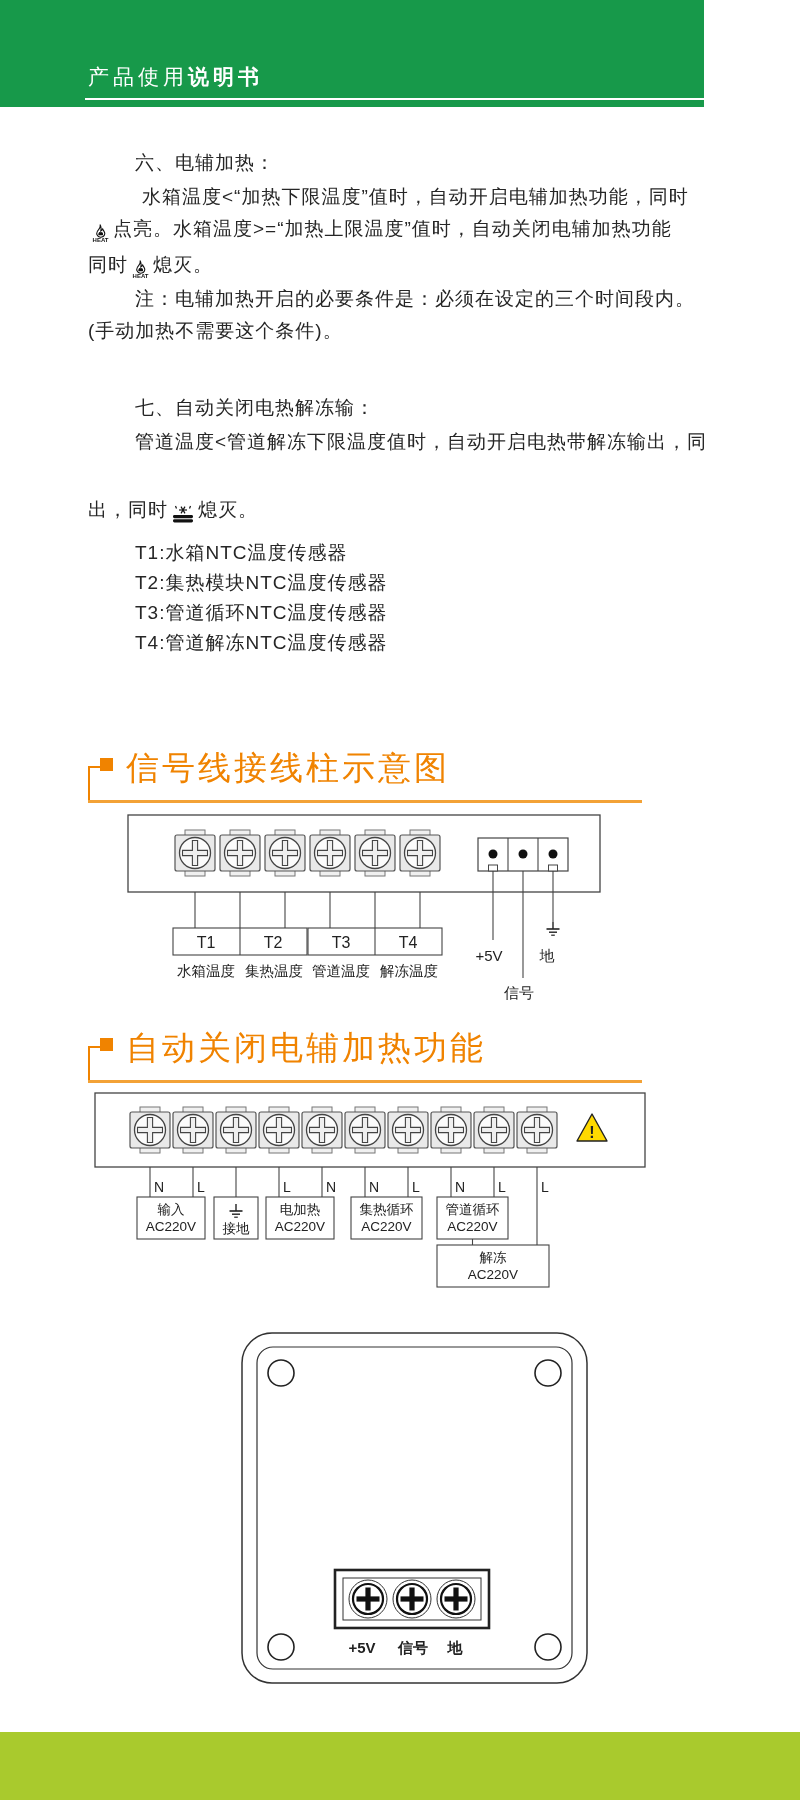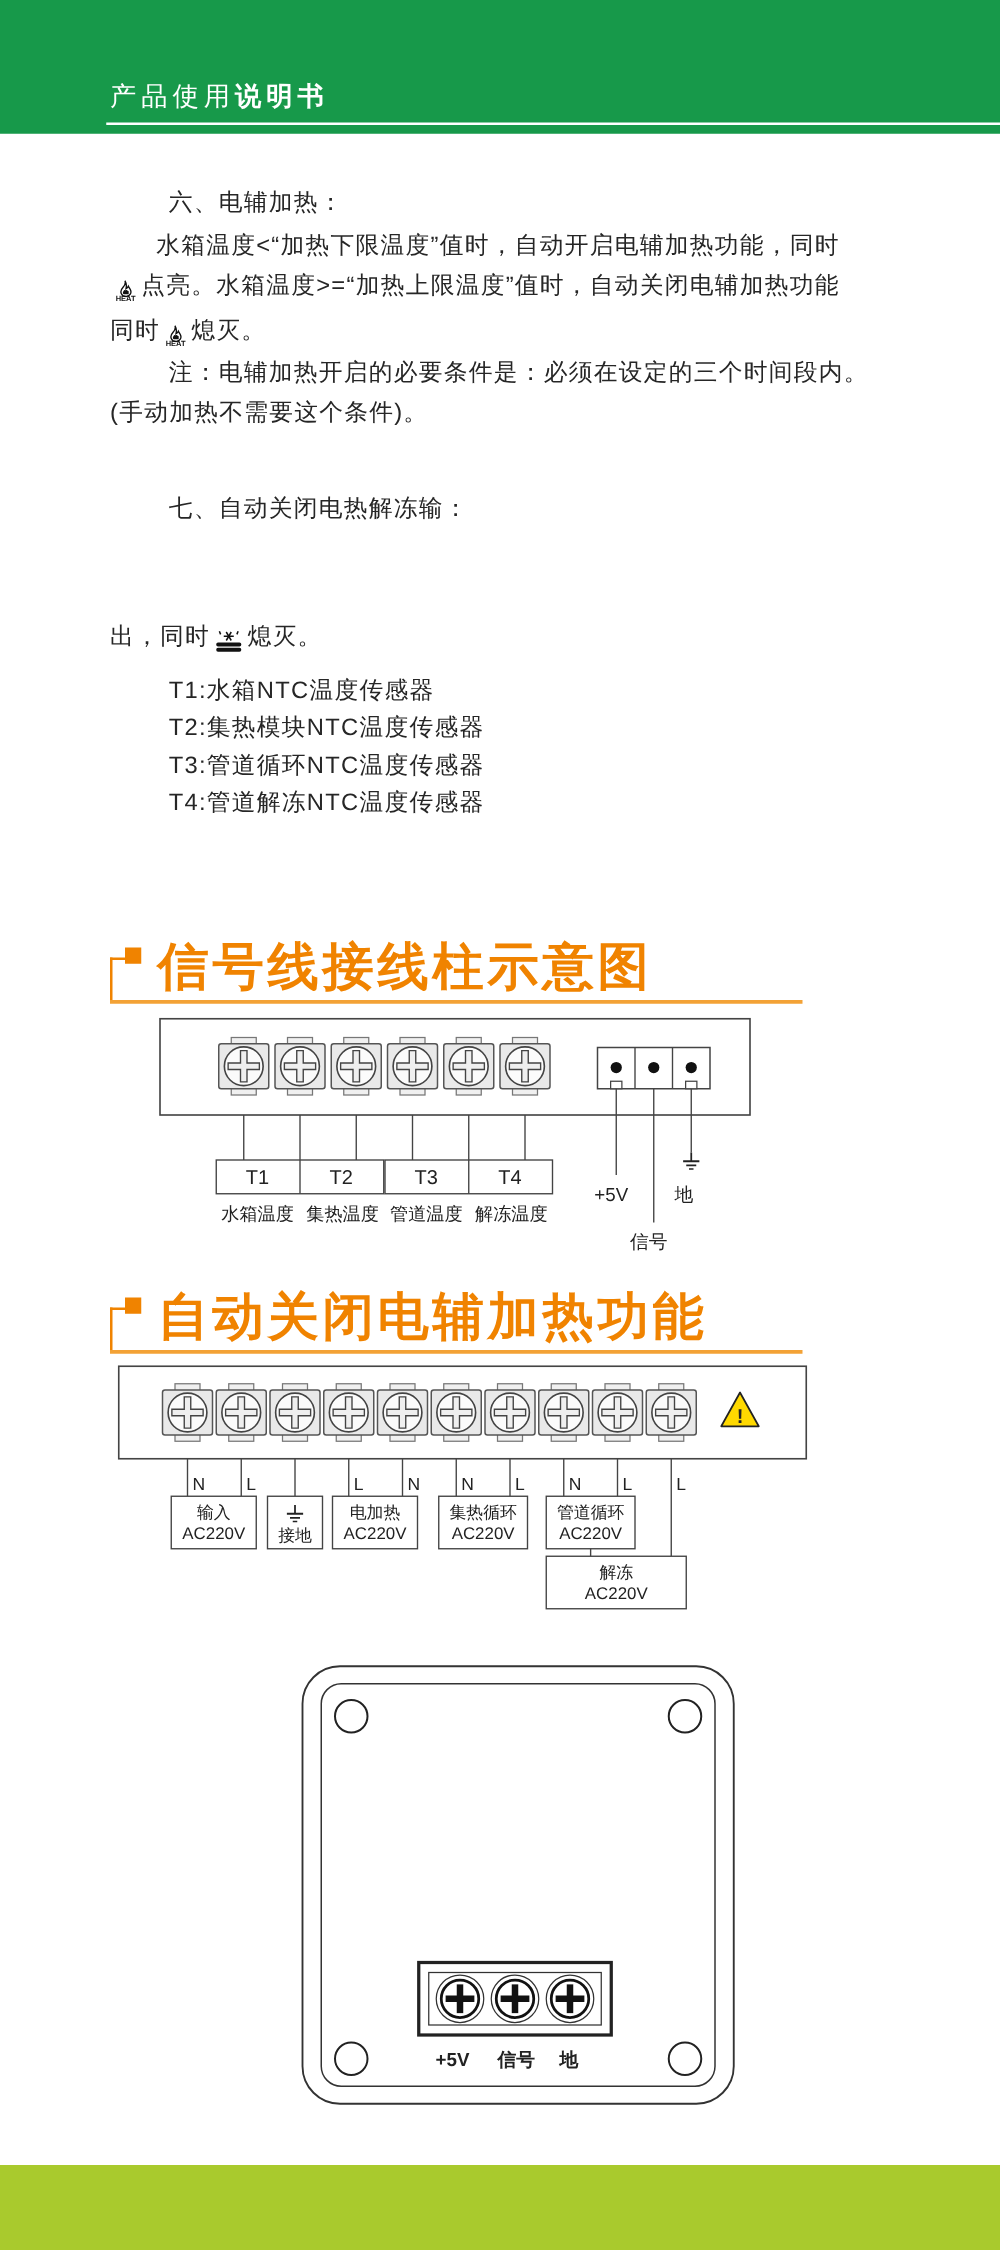--- a/index.html
+++ b/index.html
@@ -1,34 +1,34 @@
 <!DOCTYPE html>
 <html><head>
 <meta charset="utf-8">
 <style>
   html,body{margin:0;padding:0;background:#fff;}
   .page{position:relative;width:800px;height:1800px;background:#ffffff;
         font-family:"Liberation Sans",sans-serif;overflow:hidden;}
   
-  .header{position:absolute;left:0;top:0;width:800px;height:107px;background:#17994a;}
+  .header{position:absolute;left:0;top:0;width:704px;height:107px;background:#17994a;}
   .header-title{position:absolute;left:88px;top:63px;color:#ffffff;font-size:21px;
         letter-spacing:4px;white-space:nowrap;}
   .header-title b{font-weight:bold;}
   .header-underline{position:absolute;left:85px;top:98px;width:715px;height:2px;background:#ffffff;}
   .footer{position:absolute;left:0;top:1732px;width:800px;height:68px;background:#a9ca2d;}
   
   .tline{position:absolute;font-size:19px;color:#262626;letter-spacing:1px;white-space:nowrap;line-height:26px;}
   .inline-icon{display:inline-block;vertical-align:-7px;margin:0 4px;text-align:center;line-height:0;}
   .heat-cap{font-size:6px;font-weight:bold;color:#111;letter-spacing:0;line-height:6px;margin-top:-1px;}
   
   .sec-title{position:absolute;left:0;width:800px;height:56px;}
   .sec-title .corner{position:absolute;left:88px;top:16px;width:14px;height:34px;
         border-left:2px solid #f08300;border-top:2px solid #f08300;}
   .sec-title .sq{position:absolute;left:100px;top:8px;width:13px;height:13px;background:#f08300;}
-  .sec-title .txt{position:absolute;left:126px;top:-4px;font-size:41px;font-weight:bold;
+  .sec-title .txt{position:absolute;left:126px;top:-4px;font-size:33px;font-weight:normal;
         color:#f08300;letter-spacing:3px;white-space:nowrap;}
   .sec-title .underline{position:absolute;left:88px;top:50px;width:554px;height:3px;background:#f3a236;}
   
   svg{position:absolute;left:0;}
   svg text{font-family:"Liberation Sans",sans-serif;fill:#222222;}
   .frame{fill:#ffffff;stroke:#444444;stroke-width:1.3;}
   .wire{stroke:#444444;stroke-width:1.1;}
   .lblbox{fill:#ffffff;stroke:#444444;stroke-width:1.1;}
   .t-label{font-size:16px;text-anchor:middle;}
   .d-label{font-size:14.5px;text-anchor:middle;}
@@ -77,41 +77,42 @@
       </g>
     </defs>
   </svg>
 
   <div class="header">
     <div class="header-title"><span>产品使用</span><b>说明书</b></div>
     <div class="header-underline"></div>
   </div>
 
   <div class="tline" style="left:135px;top:150px">六、电辅加热：</div>
-  <div class="tline" style="left:125px;top:184px">水箱温度&lt;“加热下限温度”值时，自动开启电辅加热功能，同时</div>
+  <div class="tline" style="left:142px;top:184px">水箱温度&lt;“加热下限温度”值时，自动开启电辅加热功能，同时</div>
   <div class="tline" style="left:88px;top:216px">
     <span class="inline-icon">
       <svg width="17" height="14" viewBox="0 0 17 14" style="position:static">
           <use href="#heatflame"></use>
         </svg>
       <div class="heat-cap">HEAT</div>
     </span><span>点亮。水箱温度&gt;=“加热上限温度”值时，自动关闭电辅加热功能</span>
   </div>
   <div class="tline" style="left:88px;top:252px">
     <span>同时</span><span class="inline-icon">
       <svg width="17" height="14" viewBox="0 0 17 14" style="position:static">
           <use href="#heatflame"></use>
         </svg>
       <div class="heat-cap">HEAT</div>
     </span><span>熄灭。</span>
   </div>
   <div class="tline" style="left:88px;top:318px">(手动加热不需要这个条件)。</div>
   <div class="tline" style="left:135px;top:286px">注：电辅加热开启的必要条件是：必须在设定的三个时间段内。</div>
 
   <div class="tline" style="left:135px;top:395px">七、自动关闭电热解冻输：</div>
+  <div class="tline" style="left:135px;top:429px">管道温度&lt;管道解冻下限温度值时，自动开启电热带解冻输出，同</div>
   <div class="tline" style="left:88px;top:497px">
     <span>出，同时</span><span class="inline-icon">
       <svg width="22" height="18" viewBox="0 0 22 18" style="position:static">
           <use href="#frostpipe"></use>
         </svg>
     </span><span>熄灭。</span>
   </div>
 
   <div class="tline" style="left:135px;top:540px">T1:水箱NTC温度传感器</div>
   <div class="tline" style="left:135px;top:570px">T2:集热模块NTC温度传感器</div>

